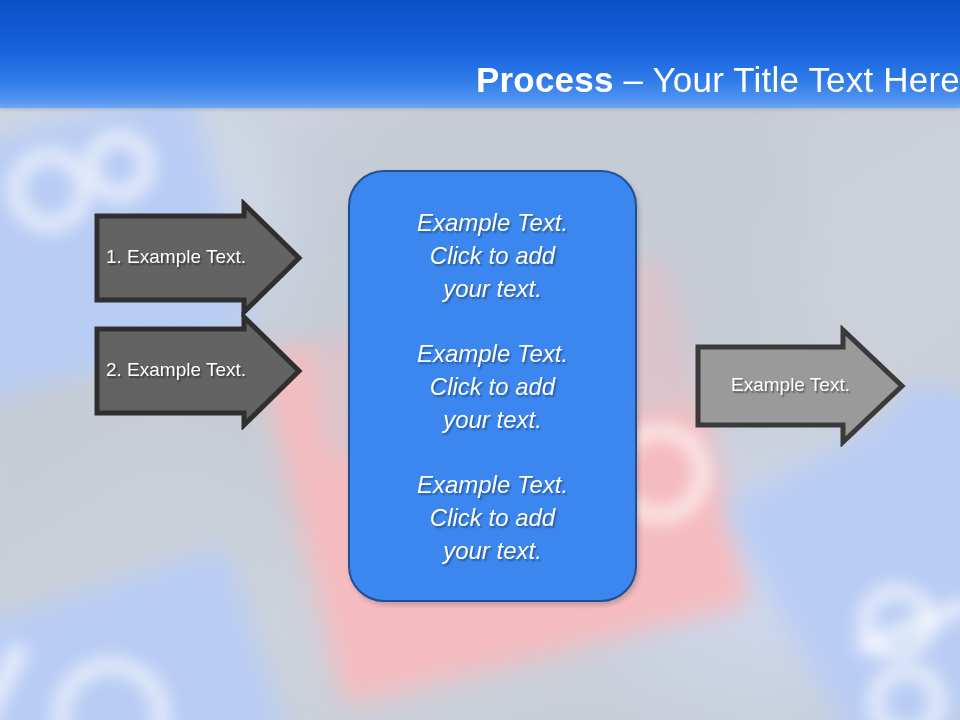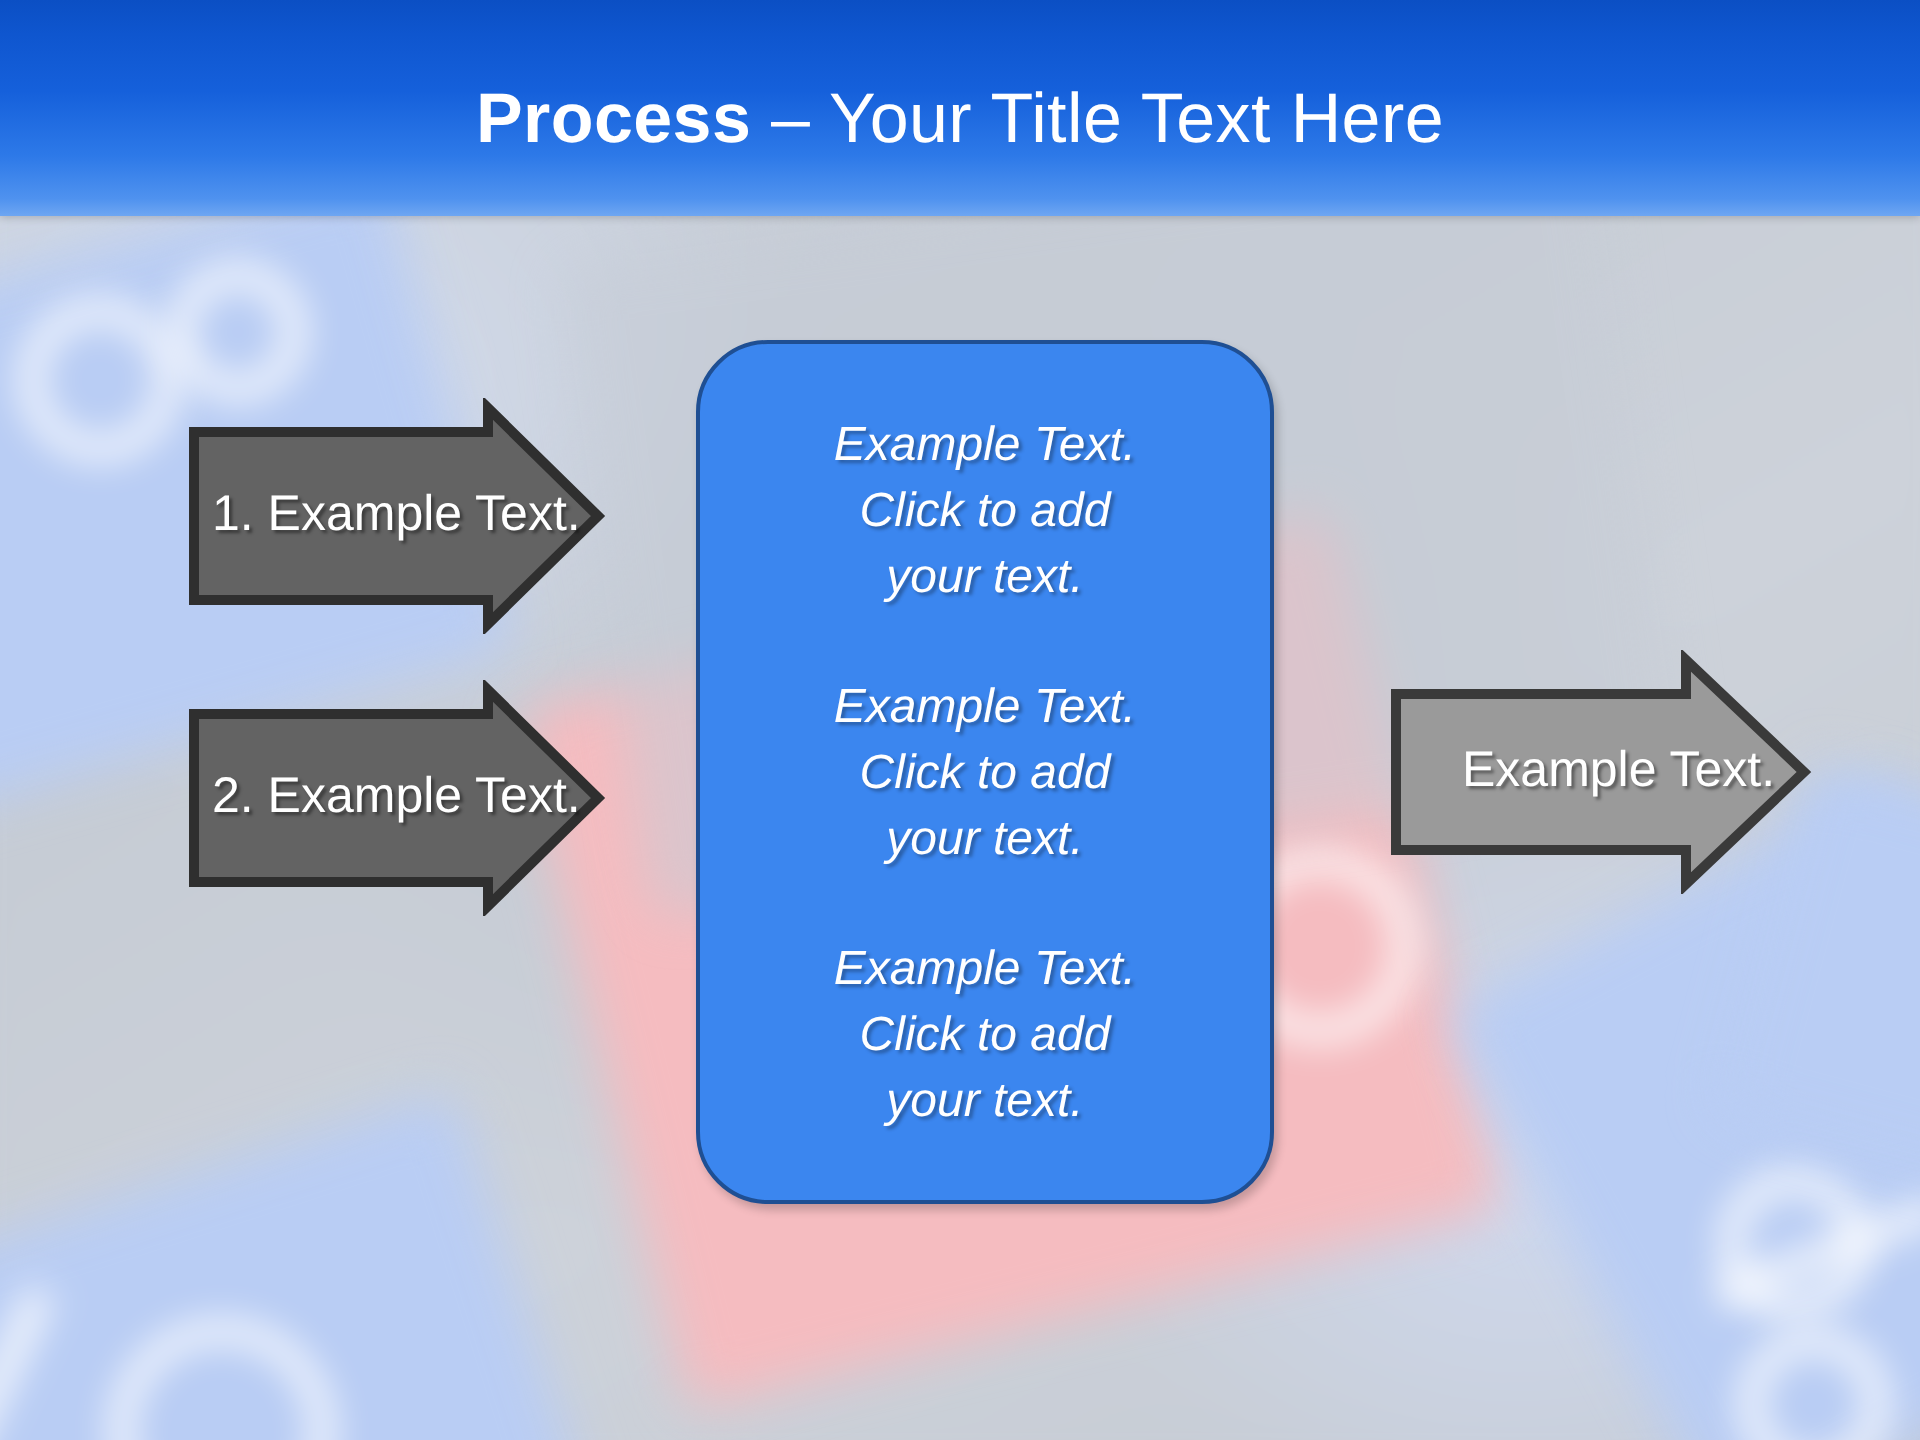--- a/index.html
+++ b/index.html
@@ -65,37 +65,37 @@
         #0f56cf 16%,
         #1560db 42%,
         #2d79e8 72%,
         #4f92ef 92%,
         #6ea6f2 100%);
     box-shadow: 0 1px 4px rgba(0,0,0,0.18);
   }
   .title-text {
     position: absolute;
     left: 0; right: 0;
-    top: 40px;
-    text-align: center;
+    top: 60px;
+    text-align: right;
     color: #ffffff;
     font-size: 35px;
     line-height: 40px;
     letter-spacing: 0.2px;
     white-space: nowrap;
   }
   .title-strong { font-weight: bold; }
   .title-rest   { font-weight: normal; }
 
   
   .arrow-wrap { position: absolute; }
   .arrow-label {
     position: absolute;
     color: #ffffff;
-    font-size: 25px;
+    font-size: 19px;
     line-height: 22px;
     white-space: nowrap;
     text-shadow: 1.5px 1.5px 1.6px rgba(0,0,0,0.42);
     pointer-events: none;
   }
 
   
   .center-box {
     position: absolute;
     left: 348px; top: 170px;
@@ -158,21 +158,21 @@
     </div>
   </div>
 
   <div class="arrow-wrap" style="left:92px; top:199px; width:212px; height:118px;">
     <svg width="212" height="118" viewBox="0 0 212 118">
       <polygon points="5,17 152,17 152,5 207,59 152,113 152,101 5,101" fill="#636363" stroke="#2f2f2f" stroke-width="5" stroke-linejoin="miter"></polygon>
     </svg>
     <div class="arrow-label" style="left:14px; top:47px;">1. Example Text.</div>
   </div>
 
-  <div class="arrow-wrap" style="left:92px; top:340px; width:212px; height:118px;">
+  <div class="arrow-wrap" style="left:92px; top:312px; width:212px; height:118px;">
     <svg width="212" height="118" viewBox="0 0 212 118">
       <polygon points="5,17 152,17 152,5 207,59 152,113 152,101 5,101" fill="#636363" stroke="#2f2f2f" stroke-width="5" stroke-linejoin="miter"></polygon>
     </svg>
     <div class="arrow-label" style="left:14px; top:47px;">2. Example Text.</div>
   </div>
 
 
   <div class="center-box">
     <div class="center-text-stack">
 

